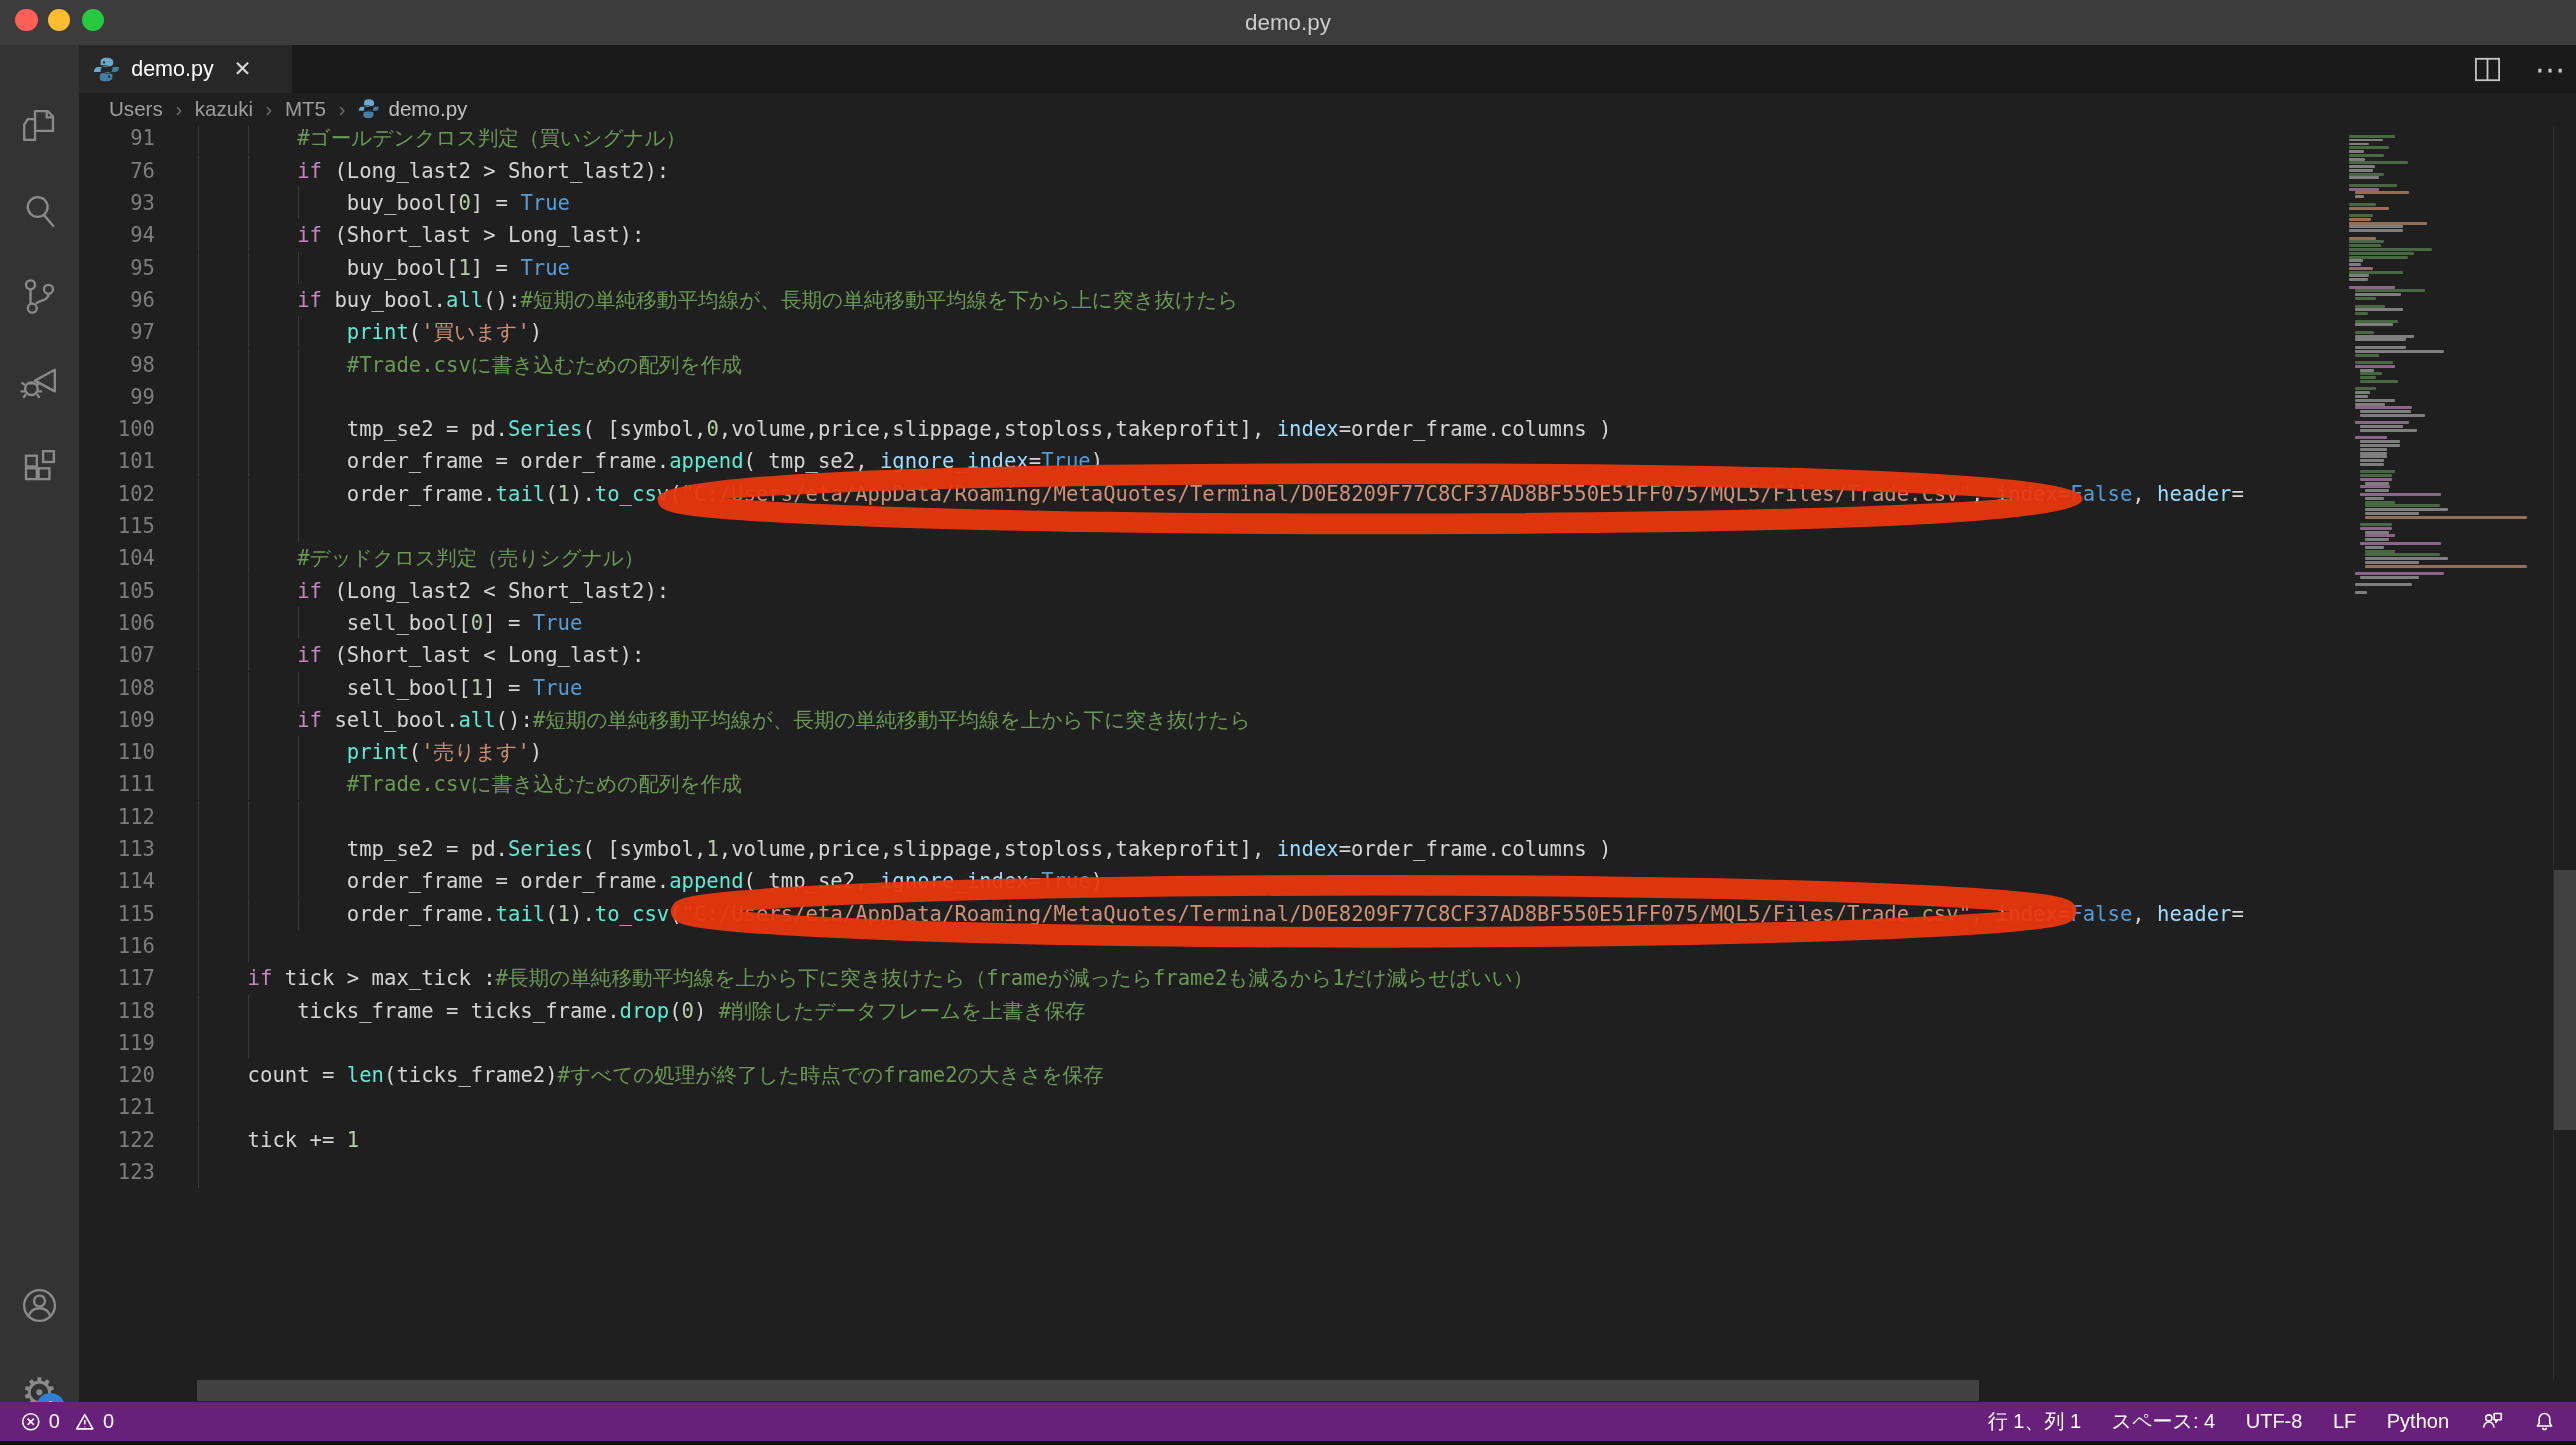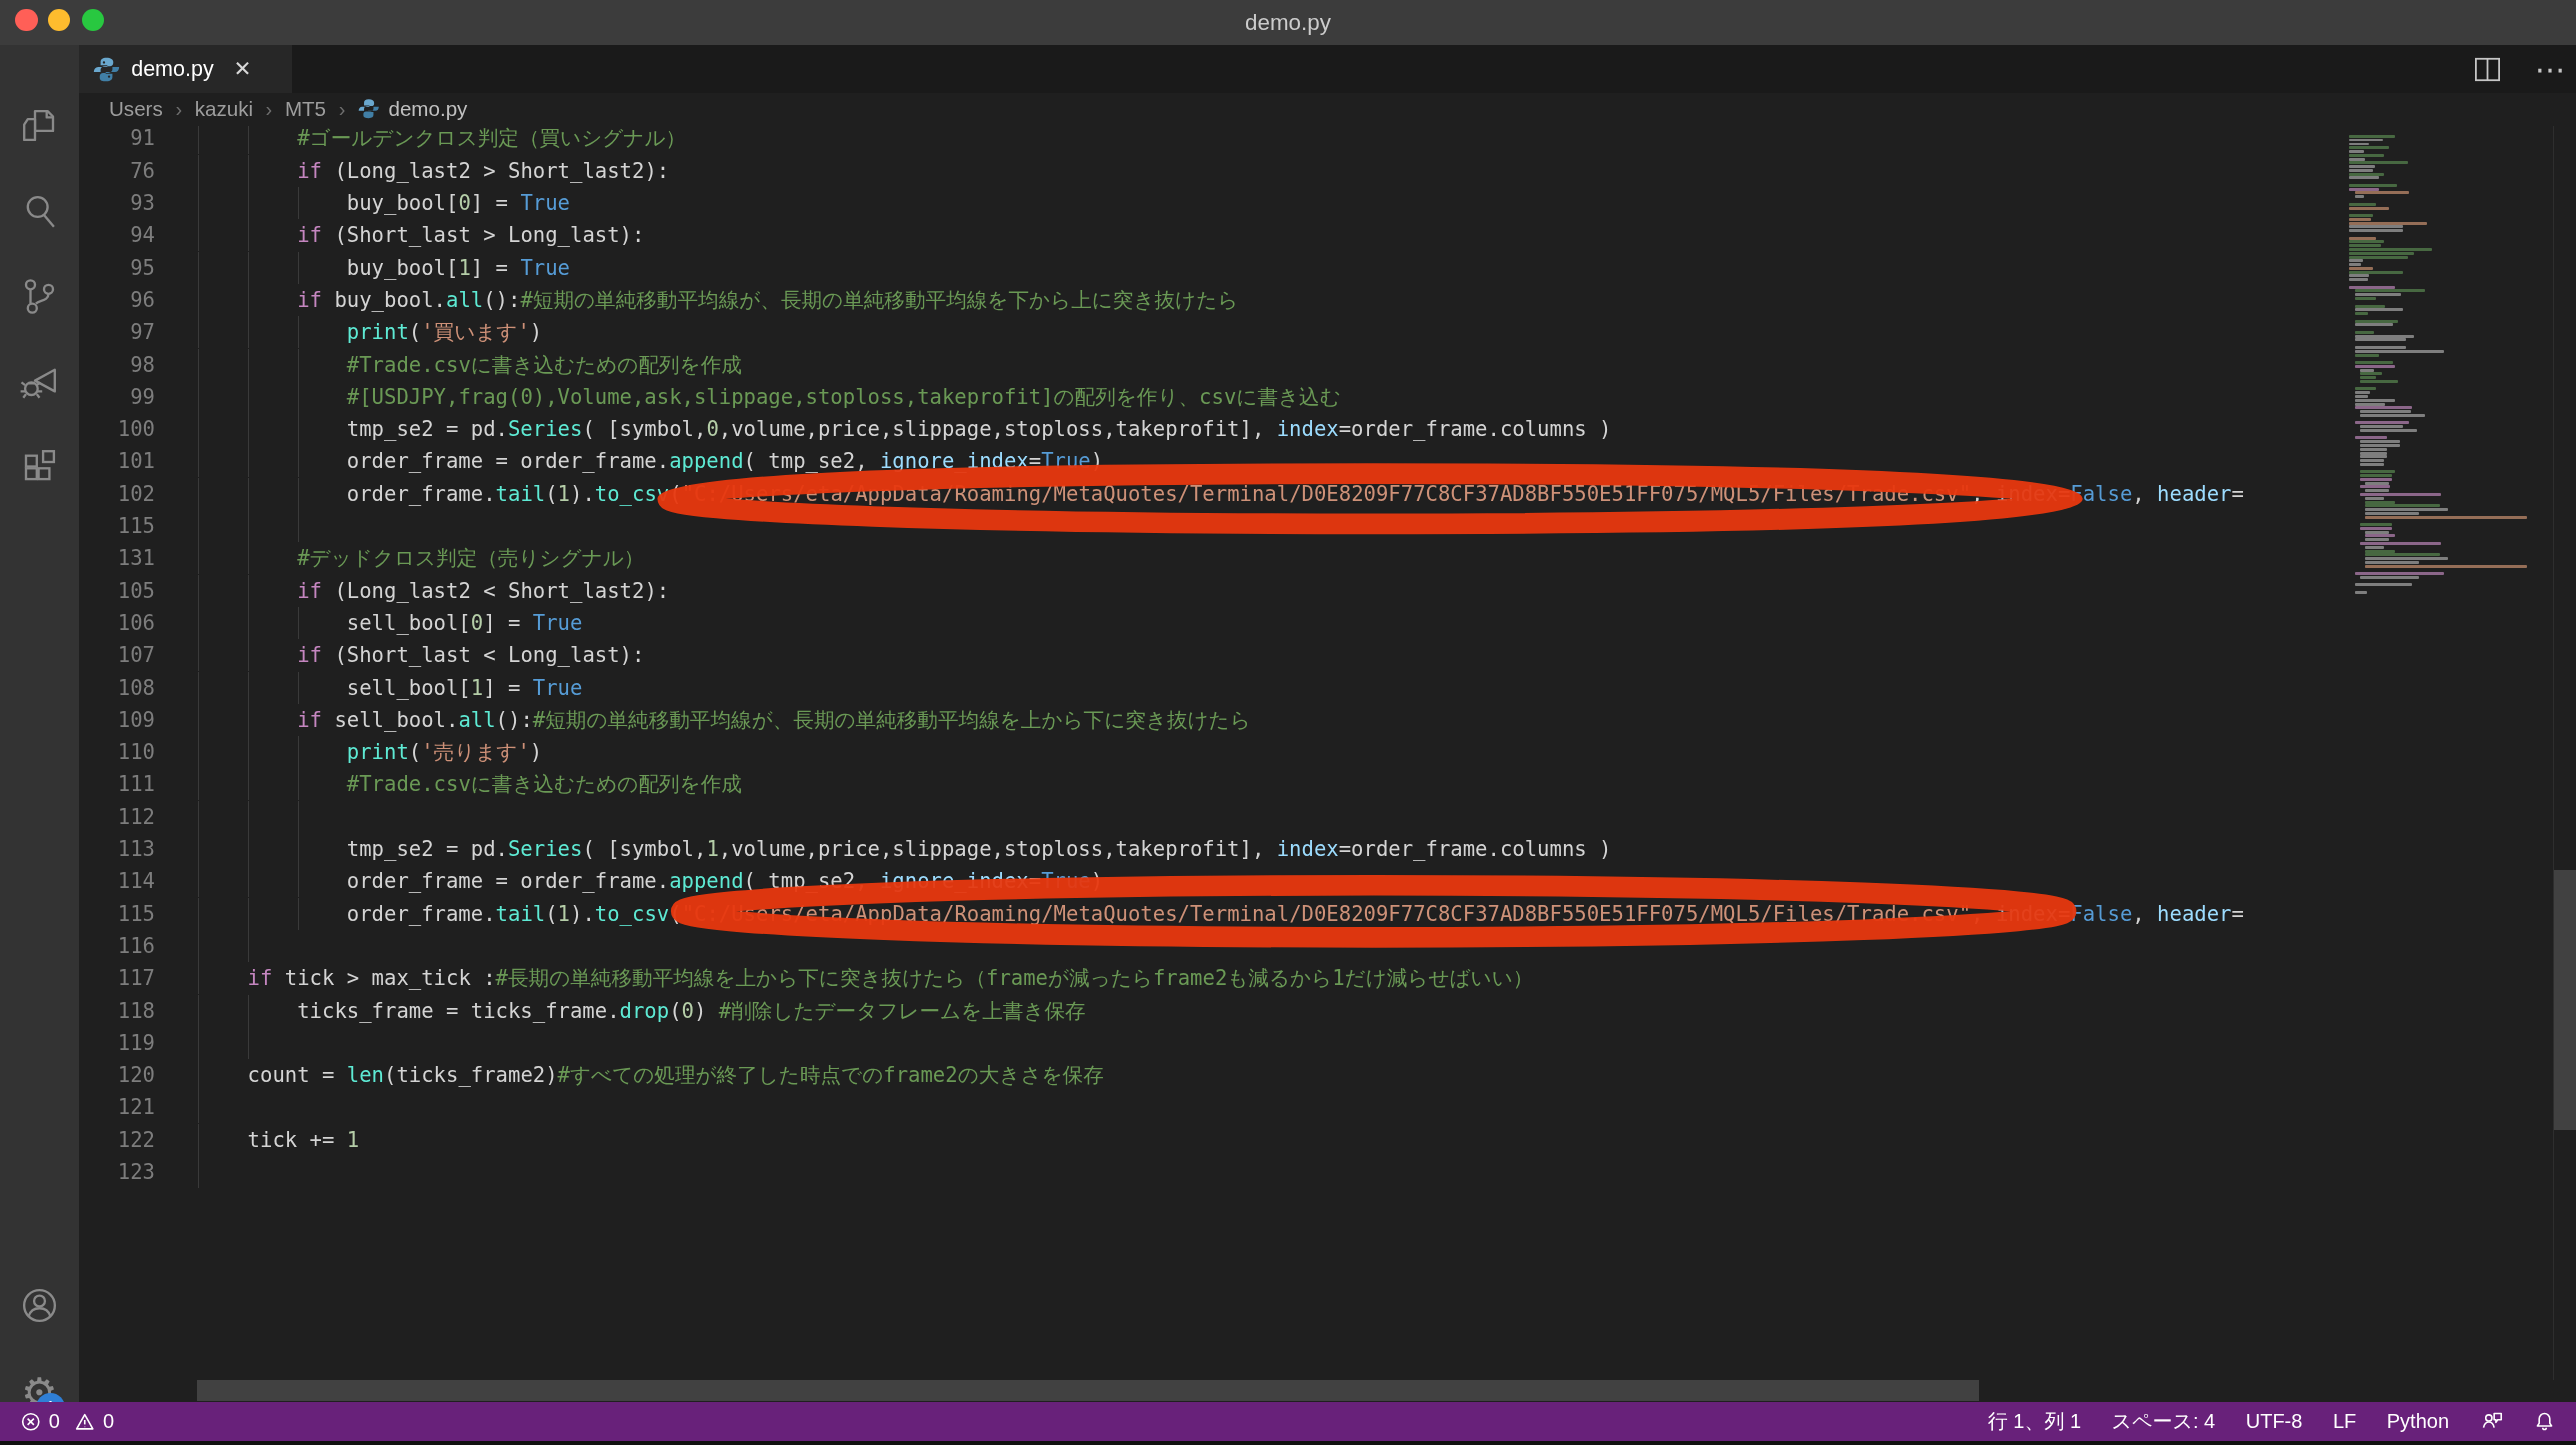--- a/index.html
+++ b/index.html
@@ -168,26 +168,26 @@
 
   <div class="editor" id="editor">
       <div class="code-line" style="top: -3.6px;"><span class="guide" style="left: 119px;"></span><span class="guide" style="left: 169px;"></span><span class="num">91</span><span class="code"><span class="tk-w">        </span><span class="tk-c">#ゴールデンクロス判定（買いシグナル）</span></span></div>
       <div class="code-line" style="top: 29px;"><span class="guide" style="left: 119px;"></span><span class="guide" style="left: 169px;"></span><span class="num">76</span><span class="code"><span class="tk-w">        </span><span class="tk-k">if</span><span class="tk-w"> (Long_last2 &gt; Short_last2):</span></span></div>
       <div class="code-line" style="top: 61px;"><span class="guide" style="left: 119px;"></span><span class="guide" style="left: 169px;"></span><span class="guide" style="left: 219px;"></span><span class="num">93</span><span class="code"><span class="tk-w">            buy_bool[</span><span class="tk-n">0</span><span class="tk-w">] = </span><span class="tk-b">True</span></span></div>
       <div class="code-line" style="top: 93px;"><span class="guide" style="left: 119px;"></span><span class="guide" style="left: 169px;"></span><span class="num">94</span><span class="code"><span class="tk-w">        </span><span class="tk-k">if</span><span class="tk-w"> (Short_last &gt; Long_last):</span></span></div>
       <div class="code-line" style="top: 126px;"><span class="guide" style="left: 119px;"></span><span class="guide" style="left: 169px;"></span><span class="guide" style="left: 219px;"></span><span class="num">95</span><span class="code"><span class="tk-w">            buy_bool[</span><span class="tk-n">1</span><span class="tk-w">] = </span><span class="tk-b">True</span></span></div>
       <div class="code-line" style="top: 158px;"><span class="guide" style="left: 119px;"></span><span class="guide" style="left: 169px;"></span><span class="num">96</span><span class="code"><span class="tk-w">        </span><span class="tk-k">if</span><span class="tk-w"> buy_bool.</span><span class="tk-f">all</span><span class="tk-w">():</span><span class="tk-c">#短期の単純移動平均線が、長期の単純移動平均線を下から上に突き抜けたら</span></span></div>
       <div class="code-line" style="top: 190px;"><span class="guide" style="left: 119px;"></span><span class="guide" style="left: 169px;"></span><span class="guide" style="left: 219px;"></span><span class="num">97</span><span class="code"><span class="tk-w">            </span><span class="tk-f">print</span><span class="tk-w">(</span><span class="tk-s">'買います'</span><span class="tk-w">)</span></span></div>
       <div class="code-line" style="top: 223px;"><span class="guide" style="left: 119px;"></span><span class="guide" style="left: 169px;"></span><span class="guide" style="left: 219px;"></span><span class="num">98</span><span class="code"><span class="tk-w">            </span><span class="tk-c">#Trade.csvに書き込むための配列を作成</span></span></div>
-      <div class="code-line" style="top: 255px;"><span class="guide" style="left: 119px;"></span><span class="guide" style="left: 169px;"></span><span class="guide" style="left: 219px;"></span><span class="num">99</span><span class="code"><span class="tk-w">            </span><span class="tk-c">#[USDJPY,frag(0),Volume,ask,slippage,stoploss,takeprofit]の配列を作り、csvに書き込む</span></span></div>
+      <div class="code-line" style="top: 255px;"><span class="guide" style="left: 119px;"></span><span class="guide" style="left: 169px;"></span><span class="guide" style="left: 219px;"></span><span class="num">99</span></div>
       <div class="code-line" style="top: 287px;"><span class="guide" style="left: 119px;"></span><span class="guide" style="left: 169px;"></span><span class="guide" style="left: 219px;"></span><span class="num">100</span><span class="code"><span class="tk-w">            tmp_se2 = pd.</span><span class="tk-f">Series</span><span class="tk-w">( [symbol,</span><span class="tk-n">0</span><span class="tk-w">,volume,price,slippage,stoploss,takeprofit], </span><span class="tk-v">index</span><span class="tk-w">=order_frame.columns )</span></span></div>
       <div class="code-line" style="top: 319px;"><span class="guide" style="left: 119px;"></span><span class="guide" style="left: 169px;"></span><span class="guide" style="left: 219px;"></span><span class="num">101</span><span class="code"><span class="tk-w">            order_frame = order_frame.</span><span class="tk-f">append</span><span class="tk-w">( tmp_se2, </span><span class="tk-v">ignore_index</span><span class="tk-w">=</span><span class="tk-b">True</span><span class="tk-w">)</span></span></div>
       <div class="code-line" style="top: 352px;"><span class="guide" style="left: 119px;"></span><span class="guide" style="left: 169px;"></span><span class="guide" style="left: 219px;"></span><span class="num">102</span><span class="code"><span class="tk-w">            order_frame.</span><span class="tk-f">tail</span><span class="tk-w">(</span><span class="tk-n">1</span><span class="tk-w">).</span><span class="tk-f">to_csv</span><span class="tk-w">(</span><span class="tk-s">"C:/Users/eta/AppData/Roaming/MetaQuotes/Terminal/D0E8209F77C8CF37AD8BF550E51FF075/MQL5/Files/Trade.csv"</span><span class="tk-w">, </span><span class="tk-v">index</span><span class="tk-w">=</span><span class="tk-b">False</span><span class="tk-w">, </span><span class="tk-v">header</span><span class="tk-w">=</span></span></div>
       <div class="code-line" style="top: 384px;"><span class="guide" style="left: 119px;"></span><span class="guide" style="left: 169px;"></span><span class="guide" style="left: 219px;"></span><span class="num">115</span><span class="code"></span></div>
-      <div class="code-line" style="top: 416px;"><span class="guide" style="left: 119px;"></span><span class="guide" style="left: 169px;"></span><span class="num">131</span><span class="code"><span class="tk-w">        </span><span class="tk-c">#デッドクロス判定（売りシグナル）</span></span></div>
+      <div class="code-line" style="top: 416px;"><span class="guide" style="left: 119px;"></span><span class="guide" style="left: 169px;"></span><span class="num">104</span><span class="code"><span class="tk-w">        </span><span class="tk-c">#デッドクロス判定（売りシグナル）</span></span></div>
       <div class="code-line" style="top: 449px;"><span class="guide" style="left: 119px;"></span><span class="guide" style="left: 169px;"></span><span class="num">105</span><span class="code"><span class="tk-w">        </span><span class="tk-k">if</span><span class="tk-w"> (Long_last2 &lt; Short_last2):</span></span></div>
       <div class="code-line" style="top: 481px;"><span class="guide" style="left: 119px;"></span><span class="guide" style="left: 169px;"></span><span class="guide" style="left: 219px;"></span><span class="num">106</span><span class="code"><span class="tk-w">            sell_bool[</span><span class="tk-n">0</span><span class="tk-w">] = </span><span class="tk-b">True</span></span></div>
       <div class="code-line" style="top: 513px;"><span class="guide" style="left: 119px;"></span><span class="guide" style="left: 169px;"></span><span class="num">107</span><span class="code"><span class="tk-w">        </span><span class="tk-k">if</span><span class="tk-w"> (Short_last &lt; Long_last):</span></span></div>
       <div class="code-line" style="top: 546px;"><span class="guide" style="left: 119px;"></span><span class="guide" style="left: 169px;"></span><span class="guide" style="left: 219px;"></span><span class="num">108</span><span class="code"><span class="tk-w">            sell_bool[</span><span class="tk-n">1</span><span class="tk-w">] = </span><span class="tk-b">True</span></span></div>
       <div class="code-line" style="top: 578px;"><span class="guide" style="left: 119px;"></span><span class="guide" style="left: 169px;"></span><span class="num">109</span><span class="code"><span class="tk-w">        </span><span class="tk-k">if</span><span class="tk-w"> sell_bool.</span><span class="tk-f">all</span><span class="tk-w">():</span><span class="tk-c">#短期の単純移動平均線が、長期の単純移動平均線を上から下に突き抜けたら</span></span></div>
       <div class="code-line" style="top: 610px;"><span class="guide" style="left: 119px;"></span><span class="guide" style="left: 169px;"></span><span class="guide" style="left: 219px;"></span><span class="num">110</span><span class="code"><span class="tk-w">            </span><span class="tk-f">print</span><span class="tk-w">(</span><span class="tk-s">'売ります'</span><span class="tk-w">)</span></span></div>
       <div class="code-line" style="top: 642px;"><span class="guide" style="left: 119px;"></span><span class="guide" style="left: 169px;"></span><span class="guide" style="left: 219px;"></span><span class="num">111</span><span class="code"><span class="tk-w">            </span><span class="tk-c">#Trade.csvに書き込むための配列を作成</span></span></div>
       <div class="code-line" style="top: 675px;"><span class="guide" style="left: 119px;"></span><span class="guide" style="left: 169px;"></span><span class="guide" style="left: 219px;"></span><span class="num">112</span></div>
       <div class="code-line" style="top: 707px;"><span class="guide" style="left: 119px;"></span><span class="guide" style="left: 169px;"></span><span class="guide" style="left: 219px;"></span><span class="num">113</span><span class="code"><span class="tk-w">            tmp_se2 = pd.</span><span class="tk-f">Series</span><span class="tk-w">( [symbol,</span><span class="tk-n">1</span><span class="tk-w">,volume,price,slippage,stoploss,takeprofit], </span><span class="tk-v">index</span><span class="tk-w">=order_frame.columns )</span></span></div>
       <div class="code-line" style="top: 739px;"><span class="guide" style="left: 119px;"></span><span class="guide" style="left: 169px;"></span><span class="guide" style="left: 219px;"></span><span class="num">114</span><span class="code"><span class="tk-w">            order_frame = order_frame.</span><span class="tk-f">append</span><span class="tk-w">( tmp_se2, </span><span class="tk-v">ignore_index</span><span class="tk-w">=</span><span class="tk-b">True</span><span class="tk-w">)</span></span></div>

